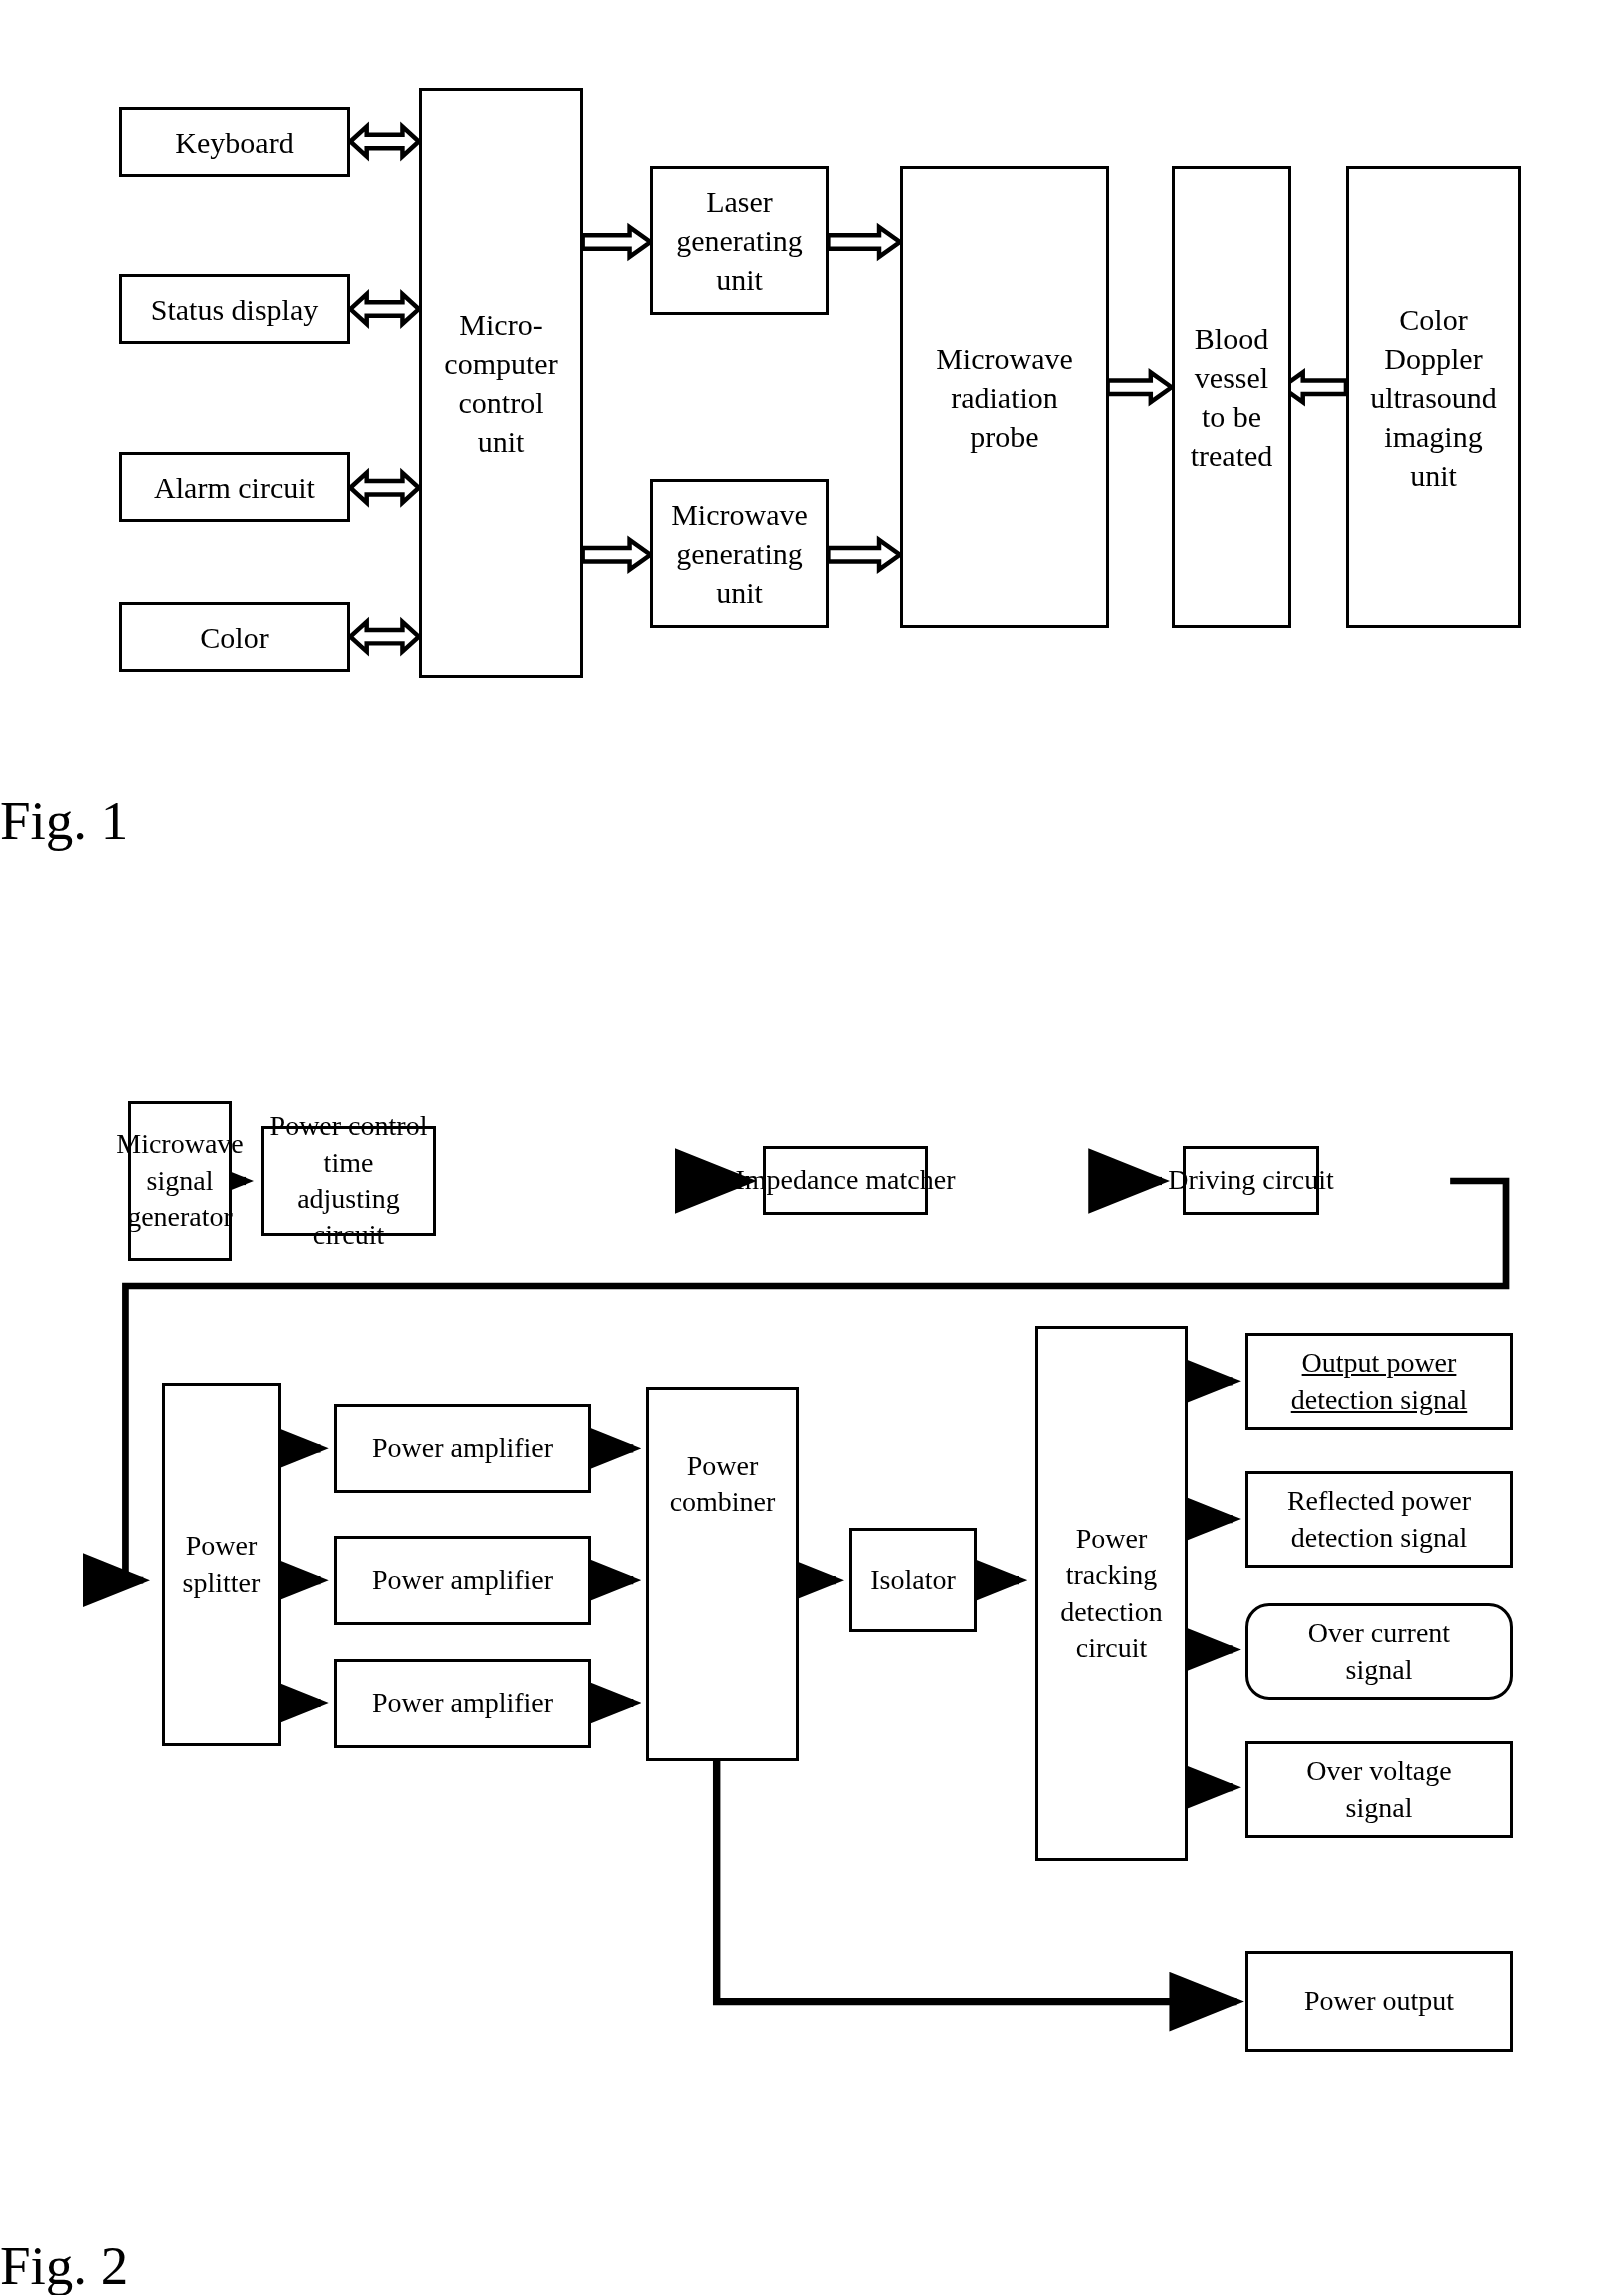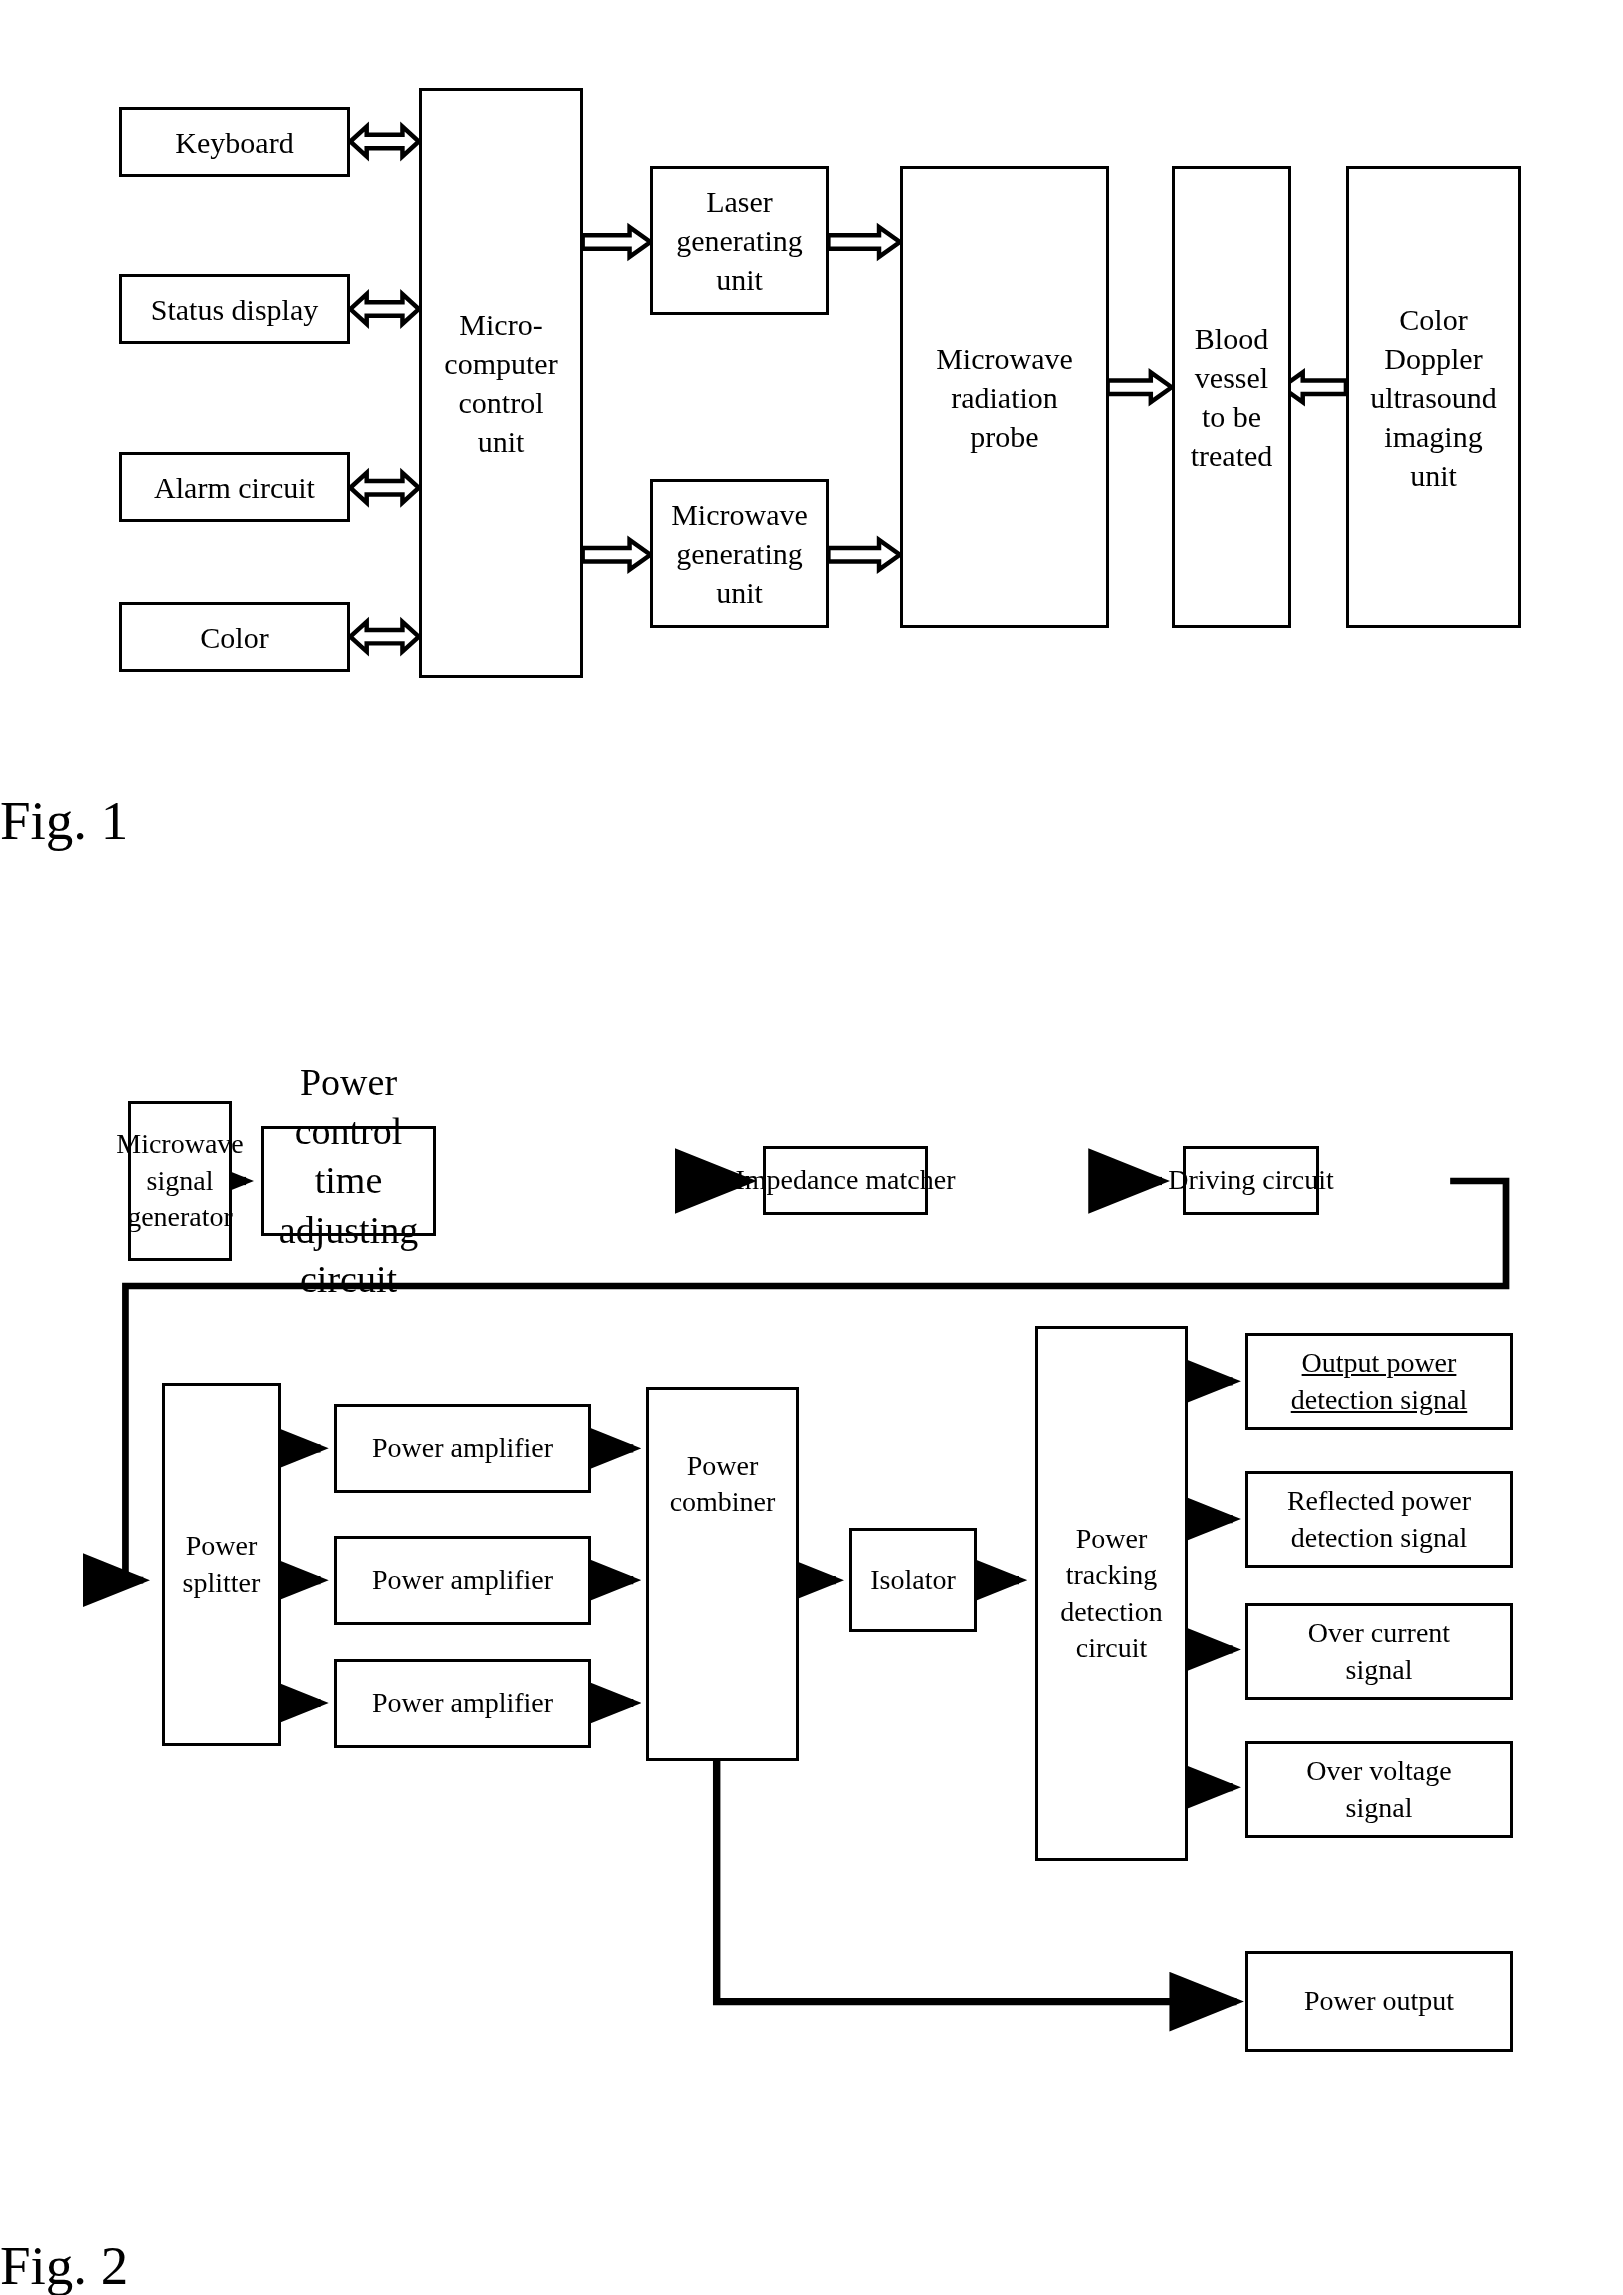--- a/index.html
+++ b/index.html
@@ -195,21 +195,21 @@
   </div>
 
   <div class="caption" style="left:0; top:745px; width:1624px;">Fig. 1</div>
 
   <div class="box" style="left:128px; top:1101px; width:104px; height:160px; white-space:pre-line; font-size:28px;">
     <span>Microwave
 signal
 generator</span>
   </div>
 
-  <div class="box" style="left:261px; top:1126px; width:175px; height:110px; white-space:pre-line; font-size:38px;">
+  <div class="box" style="left:261px; top:1126px; width:175px; height:110px; white-space:pre-line; font-size:28px;">
     <span>Power control time
 adjusting circuit</span>
   </div>
 
   <div class="box thin" style="left:763px; top:1146px; width:165px; height:69px; font-size:28px;">
     <span class="nowrap">Impedance matcher</span>
   </div>
 
   <div class="box thin" style="left:1183px; top:1146px; width:136px; height:69px; font-size:28px;">
     <span class="nowrap">Driving circuit</span>
@@ -251,21 +251,21 @@
   <div class="box thin" style="left:1245px; top:1333px; width:268px; height:97px; white-space:pre-line; font-size:28px;text-decoration:underline;">
     <span>Output power
 detection signal</span>
   </div>
 
   <div class="box thin" style="left:1245px; top:1471px; width:268px; height:97px; white-space:pre-line; font-size:28px;">
     <span>Reflected power
 detection signal</span>
   </div>
 
-  <div class="box thin" style="left:1245px; top:1603px; width:268px; height:97px; white-space:pre-line; font-size:28px;">
+  <div class="box thin" style="left:1245px; top:1603px; width:268px; height:97px; white-space:pre-line; font-size:28px;border-radius:24px;">
     <span>Over current
 signal</span>
   </div>
 
   <div class="box thin" style="left:1245px; top:1741px; width:268px; height:97px; white-space:pre-line; font-size:28px;">
     <span>Over voltage
 signal</span>
   </div>
 
   <div class="box thin" style="left:1245px; top:1951px; width:268px; height:101px; font-size:28px;">

